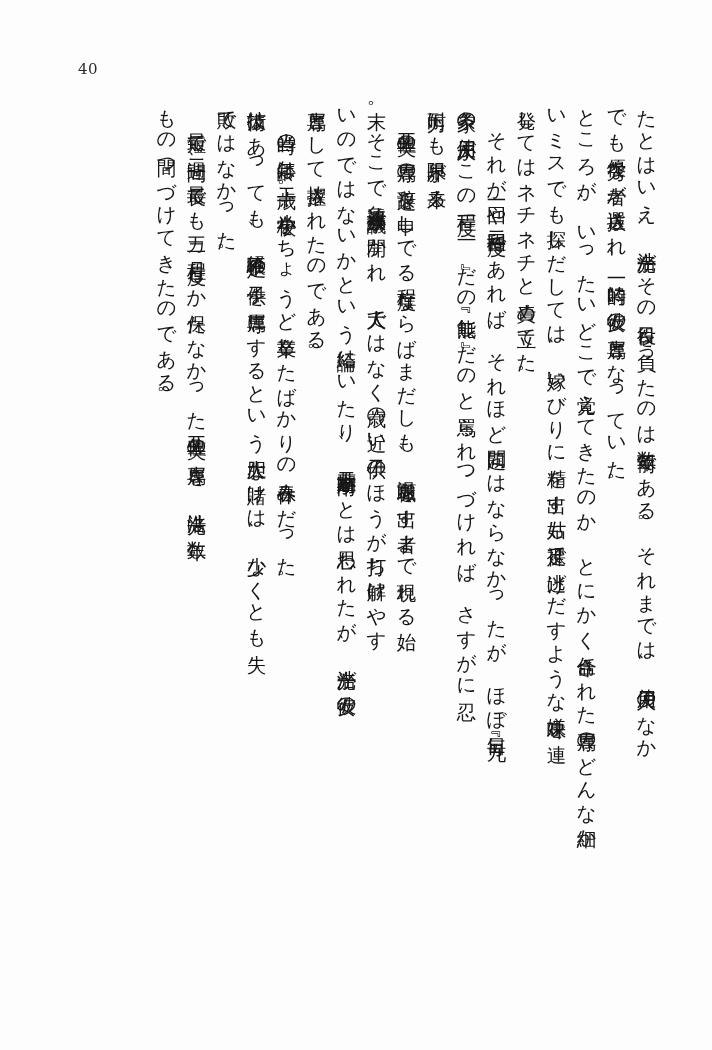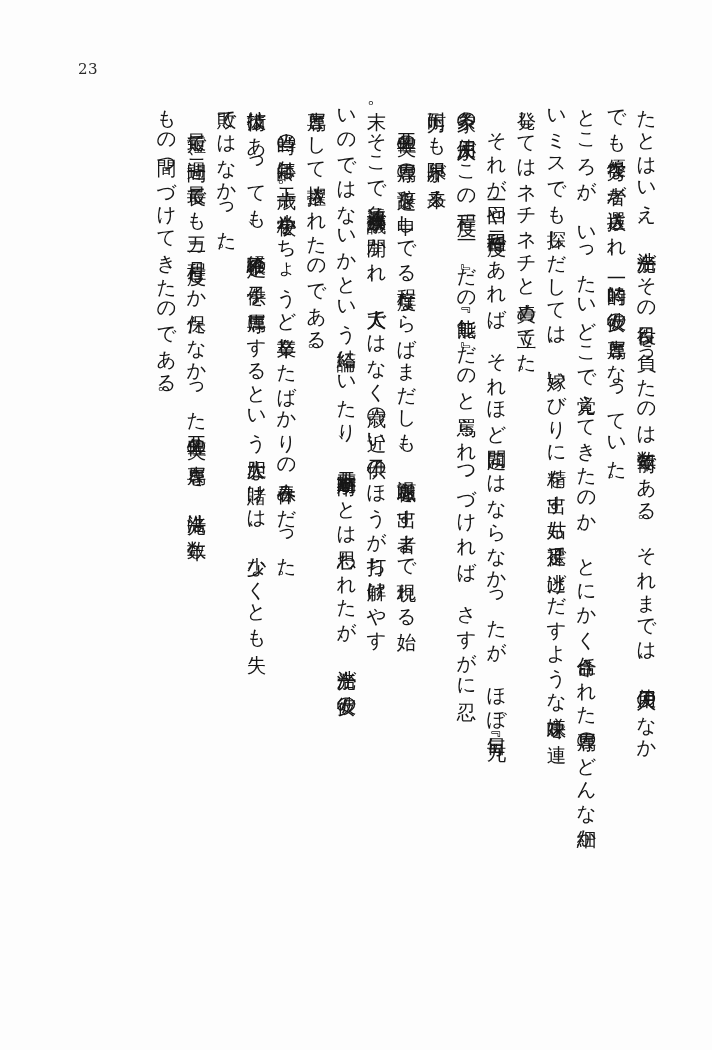--- a/index.html
+++ b/index.html
@@ -57,21 +57,21 @@
   }
   .col.indent {
     padding-top: 22px;
   }
 </style>
 </head>
 <body>
 
 <div class="page">
 
-  <div class="page-number">23</div>
+  <div class="page-number">40</div>
 
   <div class="text-body" id="text-body">
       <div class="col">たとはいえ、浩光がその役目を負ったのは数年前である。それまでは、使用人のなか</div>
       <div class="col">でも優秀な者が選抜され、一時的に彼女の専属となっていた。</div>
       <div class="col">ところが、いったいどこで覚えてきたのか、とにかく任命された専属のどんな細か</div>
       <div class="col">いミスでも探しだしては、嫁いびりに精を出す姑も裸足で逃げだすような嫌味を連</div>
       <div class="col">発してはネチネチと責め立てた。</div>
       <div class="col indent">それが一回や二回程度であれば、それほど問題にはならなかったが、ほぼ毎日『九</div>
       <div class="col">条家の使用人がこの程度——』だの『能無し』だのと罵られつづければ、さすがに忍</div>
       <div class="col">耐力にも限界が来る。</div>

